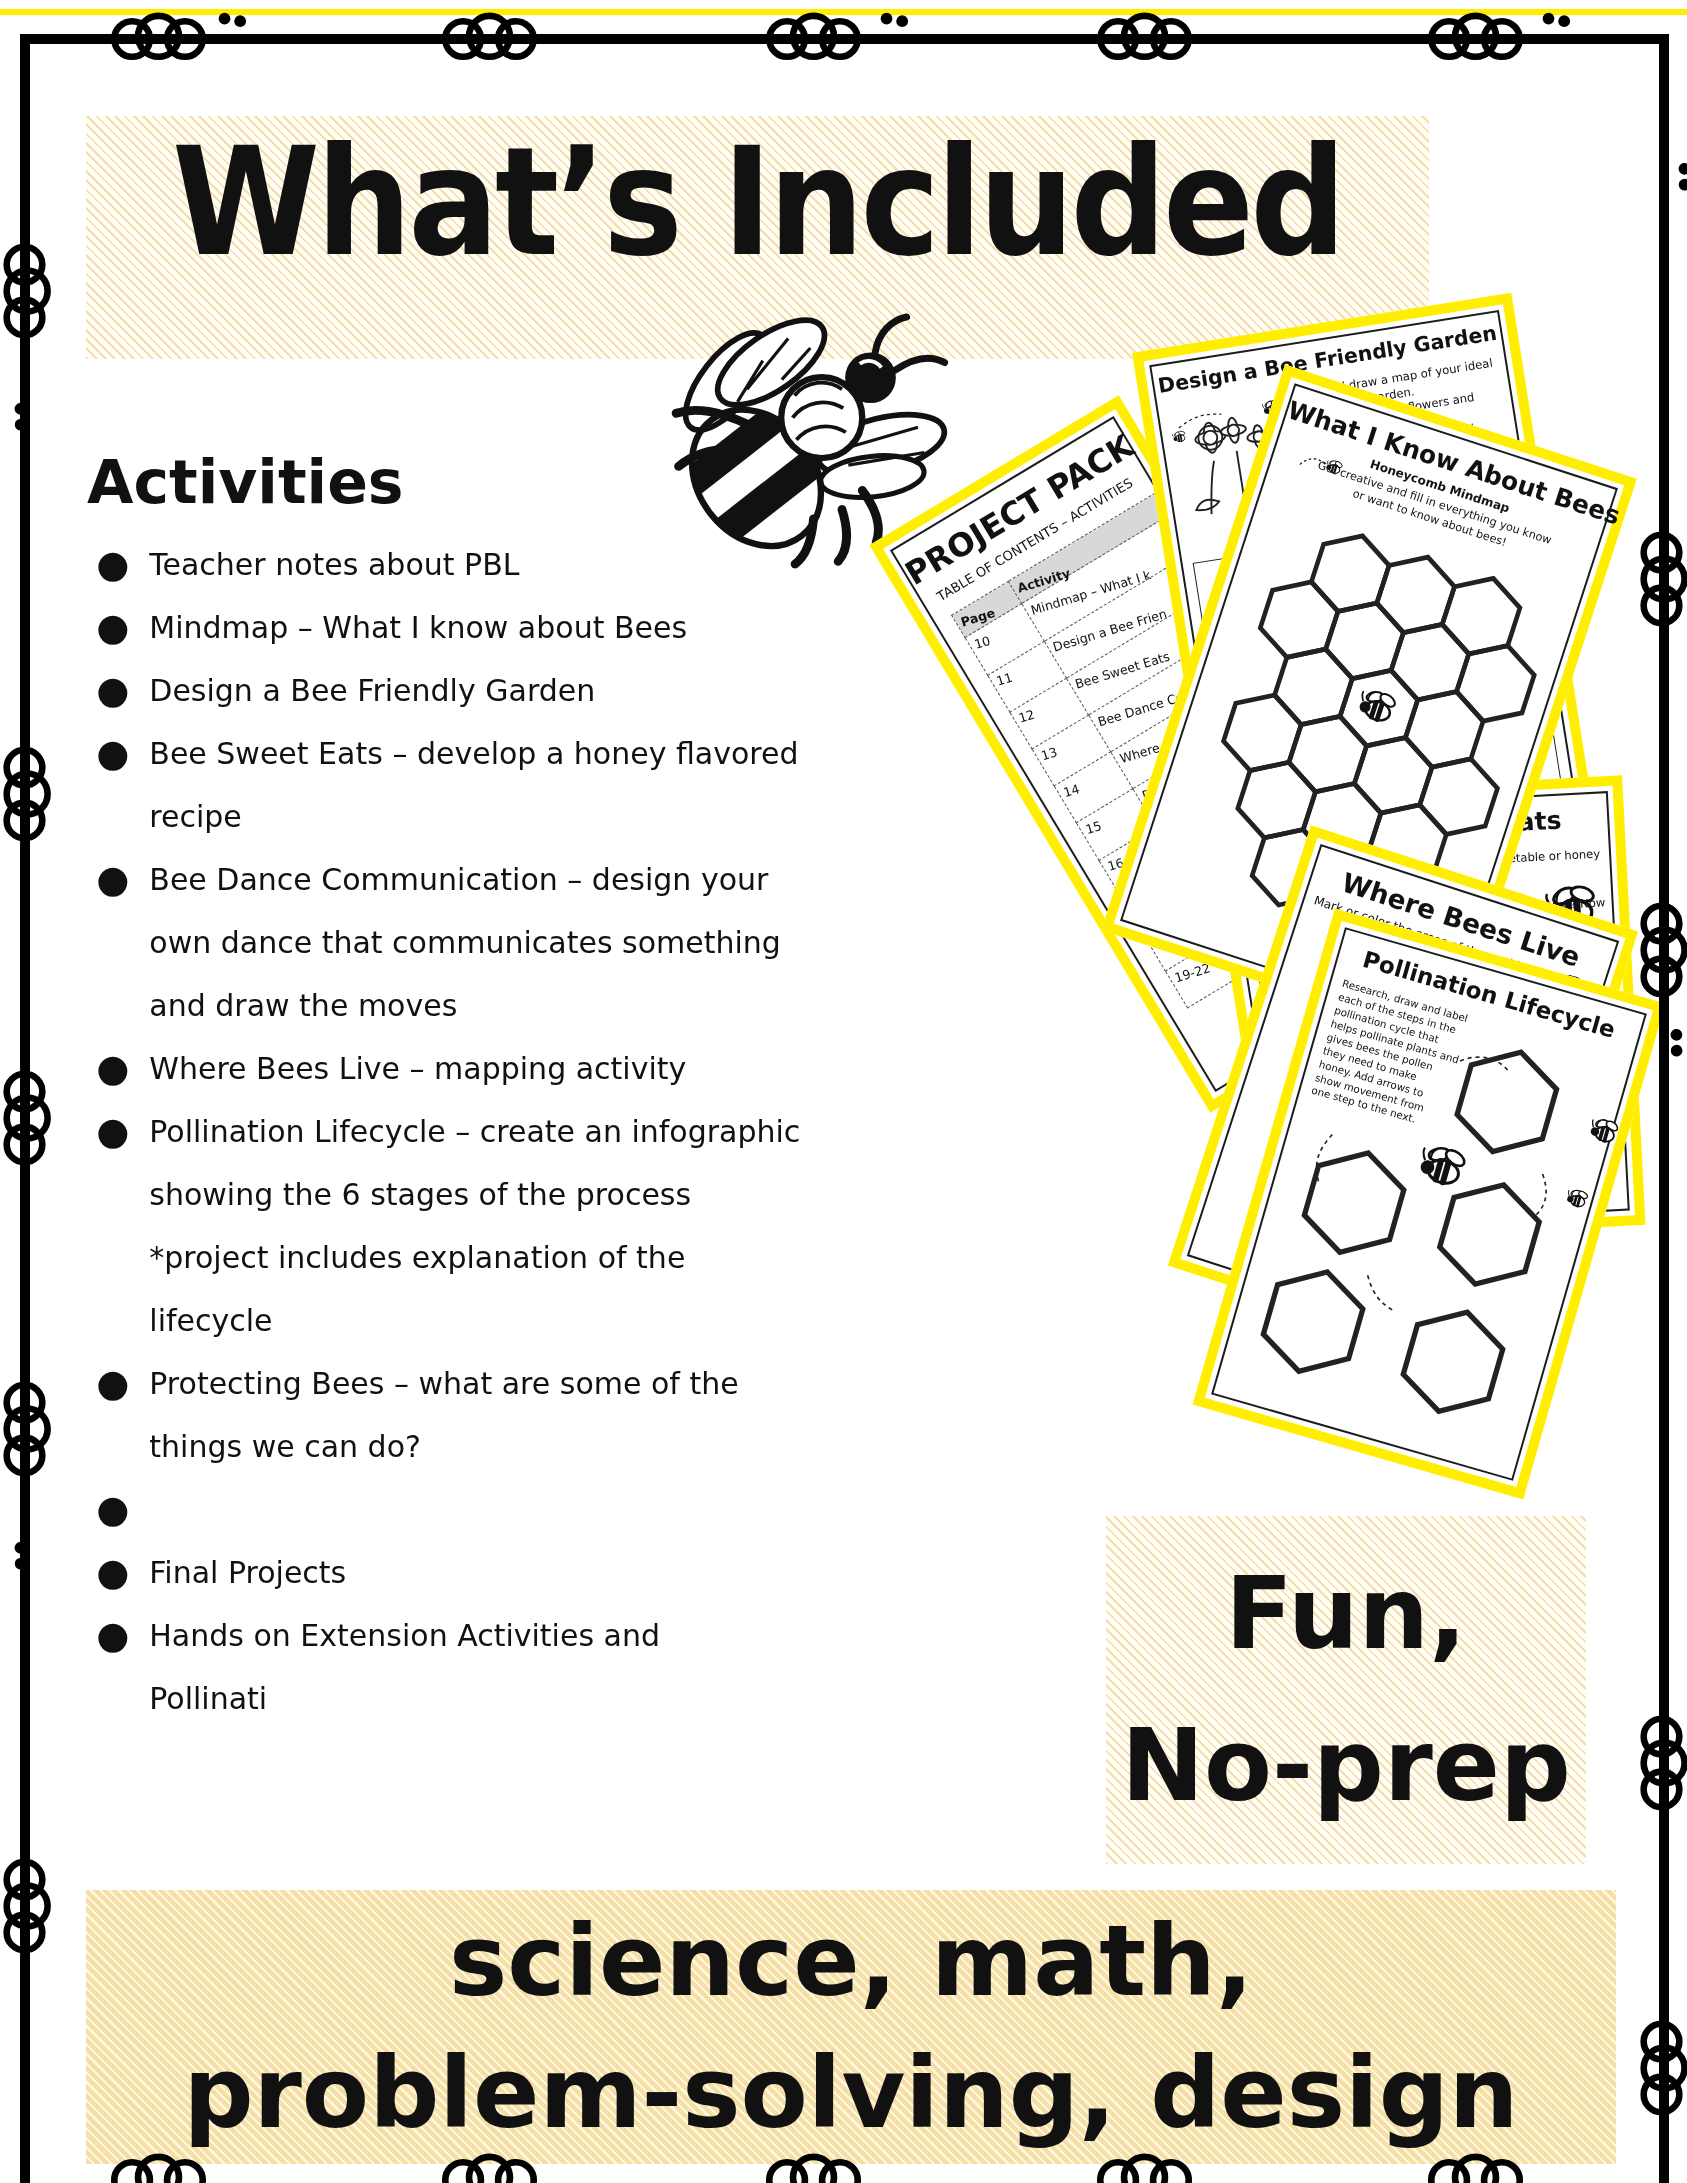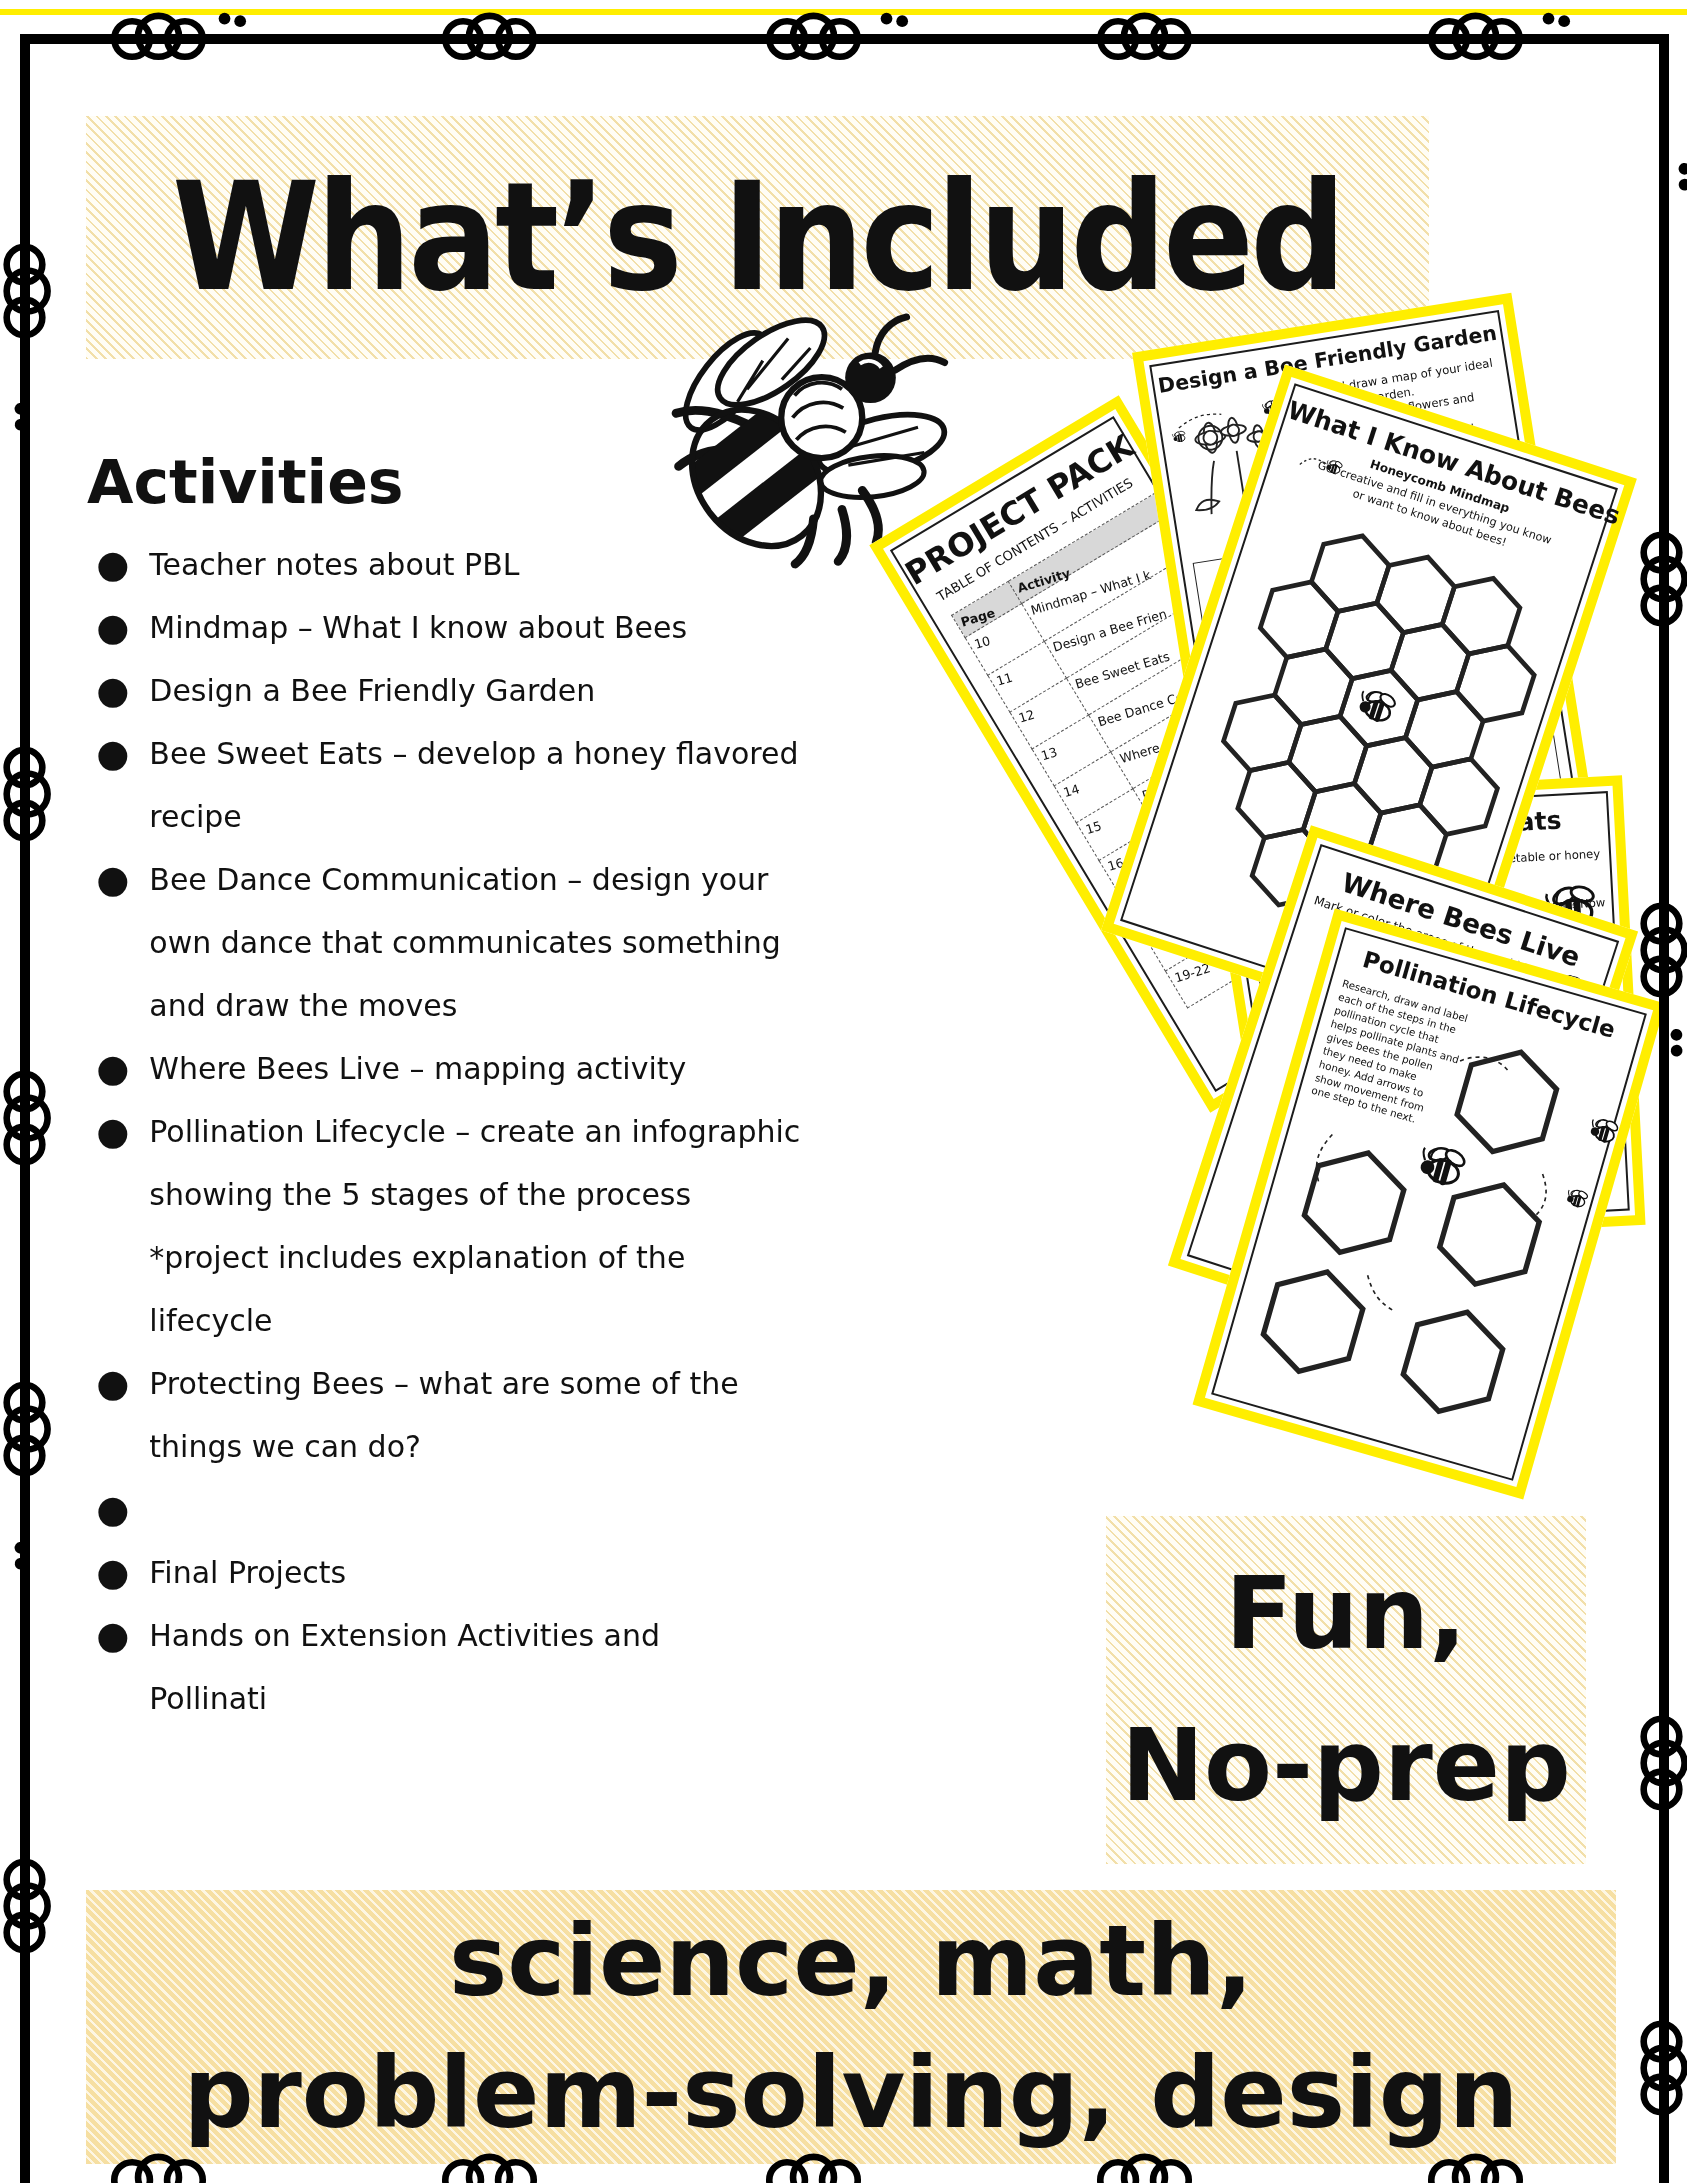--- a/index.html
+++ b/index.html
@@ -10,21 +10,21 @@
   .yline{position:absolute;left:0;top:9.3px;width:1687px;height:5.3px;background:#ffee00;z-index:8;}
   .frame{position:absolute;background:#000;z-index:8;}
   .f-top{left:20px;top:34px;width:1649px;height:10px;}
   .f-left{left:20px;top:34px;width:10px;height:2149px;}
   .f-right{left:1659px;top:34px;width:10px;height:2149px;}
   .curl{position:absolute;z-index:9;}
   .dots{position:absolute;z-index:9;}
   
   .stripes-light{background:repeating-linear-gradient(45deg,#f2dfa9 0 2px,#fffdf5 2px 6.6px);}
   .stripes-dense{background:repeating-linear-gradient(45deg,#f6dfa2 0 4.3px,#fdf6e3 4.3px 6.6px);}
-  .title-banner{left:86px;top:116px;width:1343px;height:243px;z-index:0;display:flex;align-items:center;justify-content:center;}
+  .title-banner{left:86px;top:116px;width:1343px;height:243px;z-index:0;display:flex;align-items:flex-start;justify-content:center;}
   .title-text{font-size:149px;font-weight:bold;letter-spacing:-4px;white-space:nowrap;transform:scaleX(.9);}
   
   .act-head{left:87px;top:447px;font-size:60px;font-weight:bold;z-index:2;}
   .act-list{left:87px;top:533px;width:1197px;z-index:2;}
   .act-item{display:flex;align-items:flex-start;}
   .bullet{width:53px;flex:0 0 53px;font-size:38px;line-height:63px;text-align:left;padding-left:9.3px;}
   .act-text{font-size:30px;line-height:63px;white-space:pre-line;}
   
   .fun-box{left:1106px;top:1516px;width:480px;height:348px;z-index:0;display:flex;flex-direction:column;align-items:center;justify-content:center;}
   .fun-line{font-size:99px;font-weight:bold;line-height:152px;white-space:nowrap;}
@@ -226,21 +226,21 @@
 own dance that communicates something
 and draw the moves</span>
       </div>
     <div class="act-item">
         <span class="bullet">●</span>
         <span class="act-text">Where Bees Live – mapping activity</span>
       </div>
     <div class="act-item">
         <span class="bullet">●</span>
         <span class="act-text">Pollination Lifecycle – create an infographic
-showing the 5 stages of the process
+showing the 6 stages of the process
 *project includes explanation of the
 lifecycle</span>
       </div>
     <div class="act-item">
         <span class="bullet">●</span>
         <span class="act-text">Protecting Bees – what are some of the
 things we can do?</span>
       </div>
     <div class="act-item">
         <span class="bullet">●</span>

